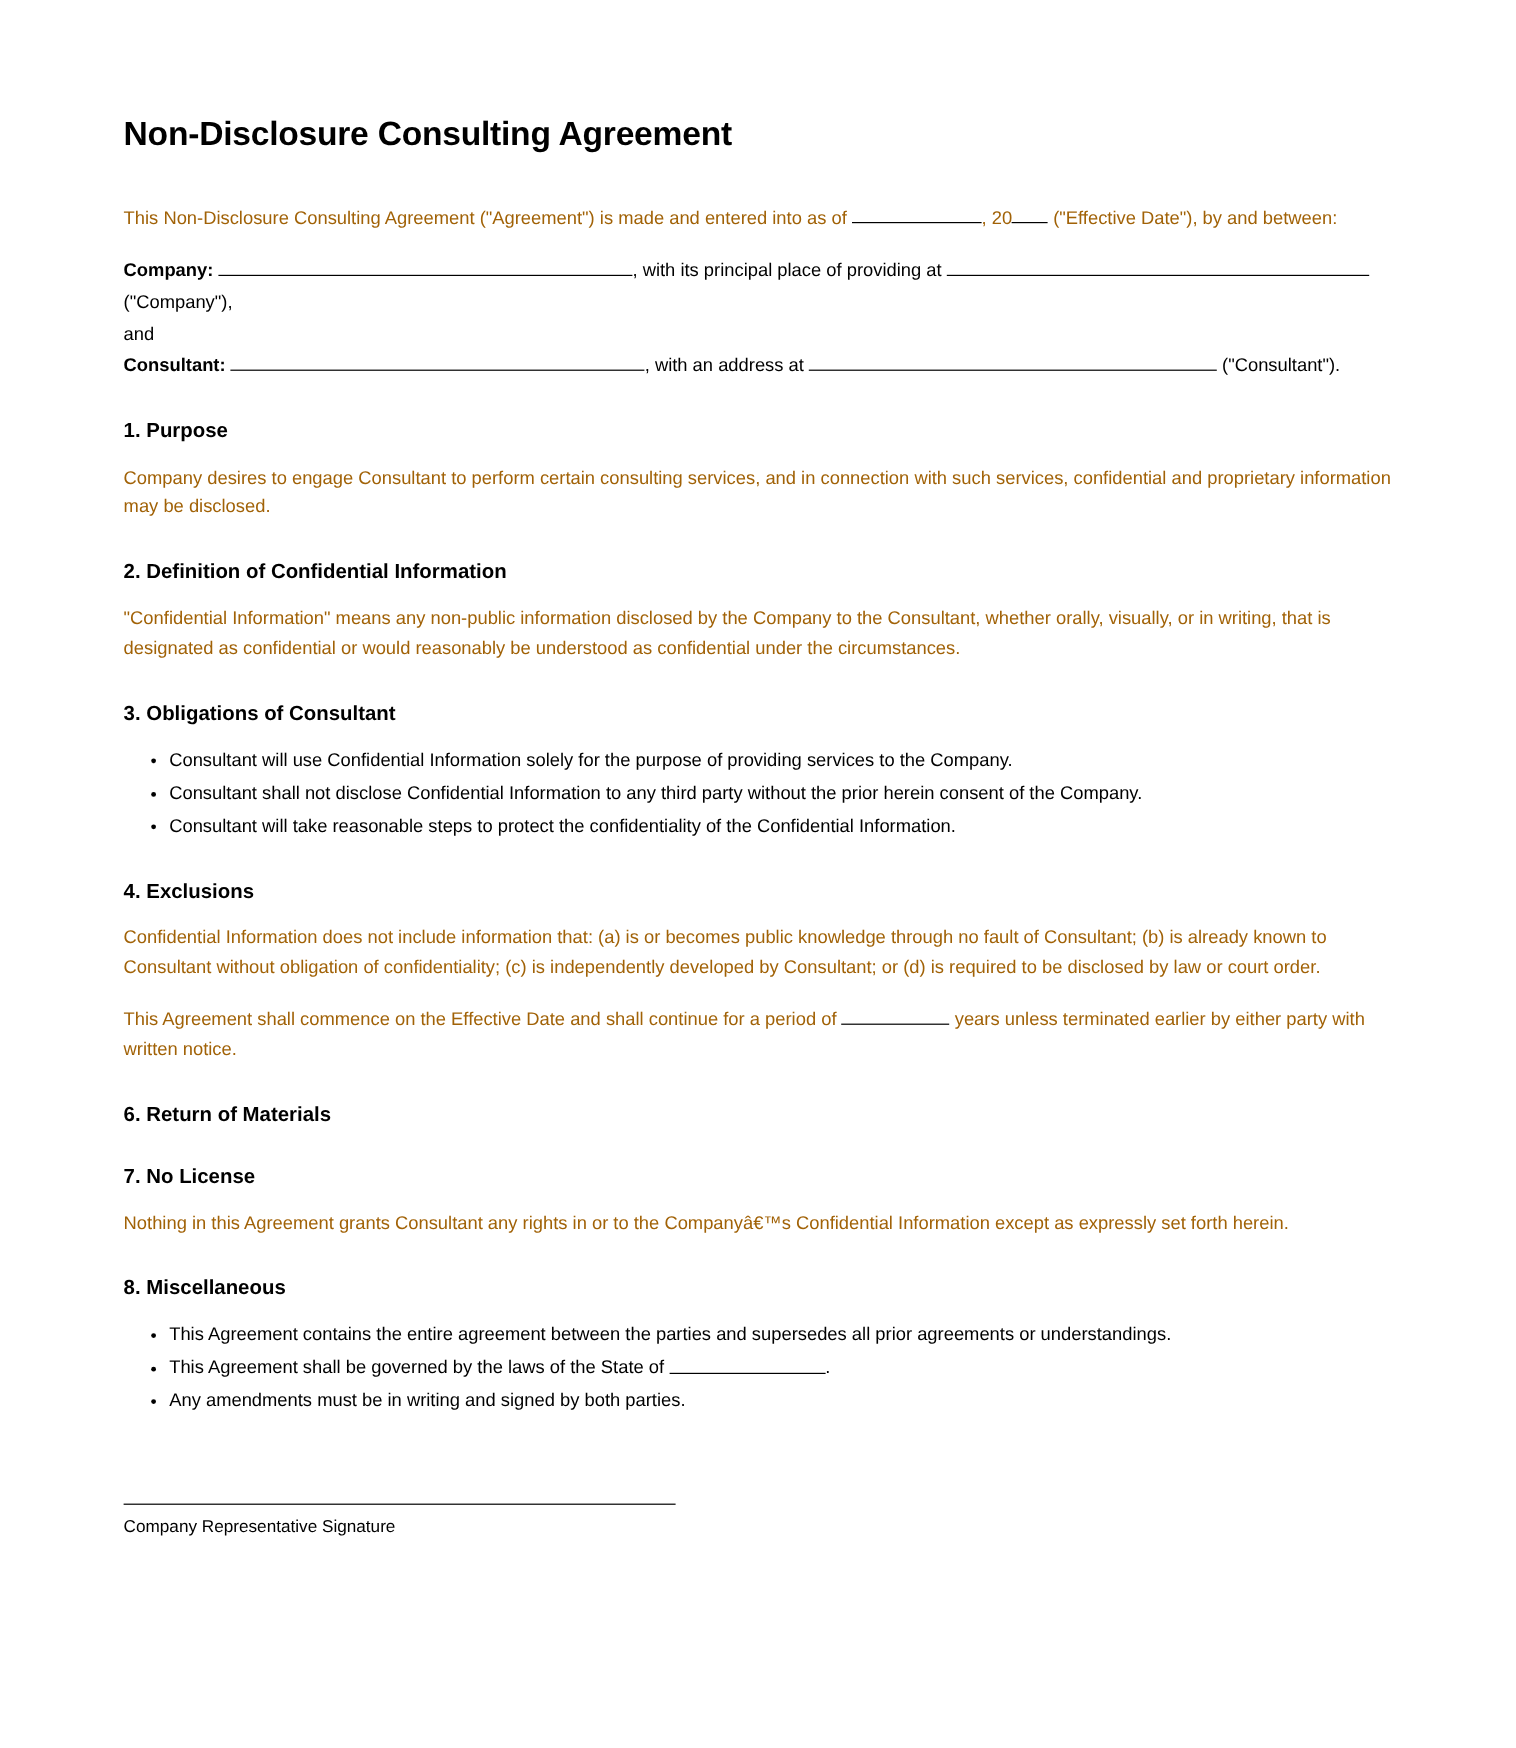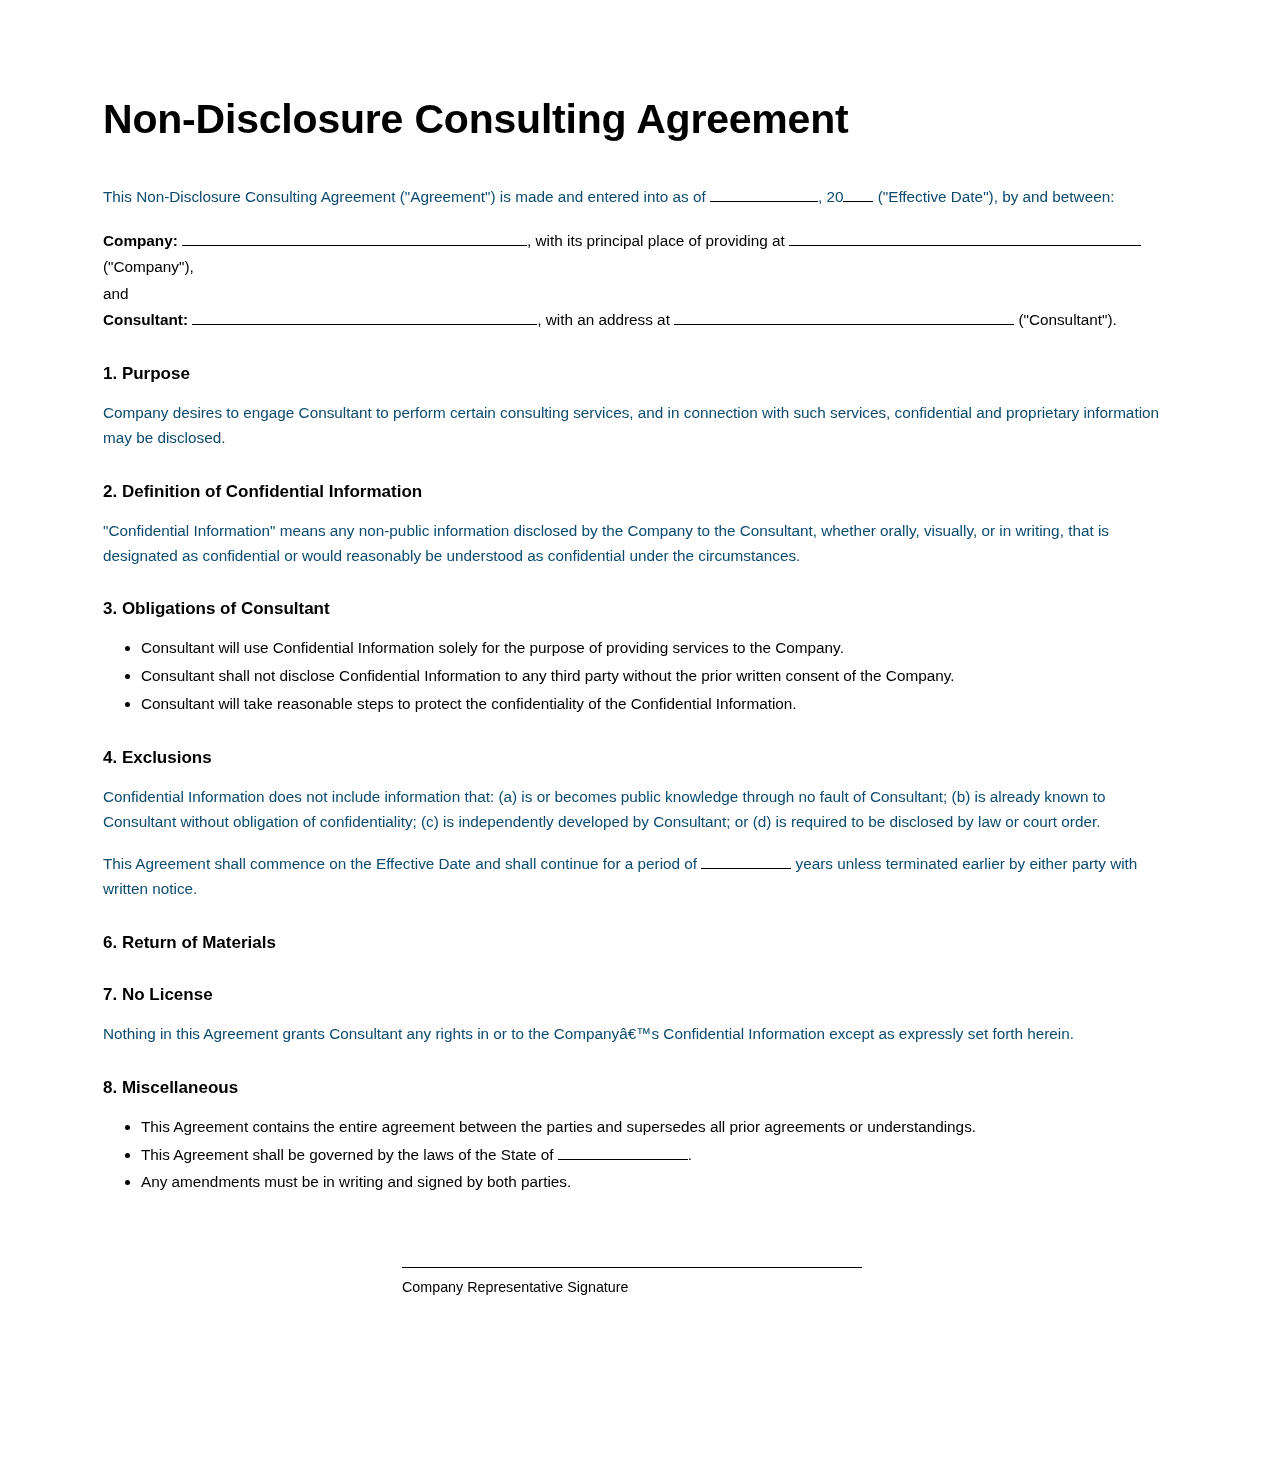--- a/index.html
+++ b/index.html
@@ -14,31 +14,31 @@
     color: #000000;
     -webkit-font-smoothing: antialiased;
   }
   .page {
     width: 1263px;
     min-height: 1457px;
     box-sizing: border-box;
     padding: 96px 102px 40px 103px;
   }
   h1.doc-title {
-    font-size: 41px;
+    font-size: 28px;
     font-weight: bold;
     letter-spacing: -0.2px;
     margin: 0 0 42px 0;
     line-height: 1.15;
   }
   p.para {
     font-size: 15.3px;
     line-height: 1.62;
     margin: 0 0 18px 0;
-    color: #0c4a6e;
+    color: #a16207;
   }
   .intro {
     margin-bottom: 24px;
   }
   .parties {
     font-size: 15.3px;
     line-height: 1.72;
     margin: 0 0 26px 0;
   }
   .parties .label {
@@ -71,21 +71,20 @@
   }
   ul.bullets li {
     font-size: 15.3px;
     line-height: 1.62;
     margin-bottom: 3px;
   }
   .sig-block {
     margin-top: 72px;
     display: flex;
     gap: 104px;
-    justify-content: center;
   }
   .sig-col {
     width: 460px;
   }
   .sig-line {
     border-top: 1px solid #000;
     height: 0;
     margin-bottom: 9px;
   }
   .sig-label {
@@ -125,21 +124,21 @@
 
   <h2 class="section">1. Purpose</h2>
   <p class="para">Company desires to engage Consultant to perform certain consulting services, and in connection with such services, confidential and proprietary information may be disclosed.</p>
 
   <h2 class="section">2. Definition of Confidential Information</h2>
   <p class="para">"Confidential Information" means any non-public information disclosed by the Company to the Consultant, whether orally, visually, or in writing, that is designated as confidential or would reasonably be understood as confidential under the circumstances.</p>
 
   <h2 class="section">3. Obligations of Consultant</h2>
   <ul class="bullets">
     <li>Consultant will use Confidential Information solely for the purpose of providing services to the Company.</li>
-    <li>Consultant shall not disclose Confidential Information to any third party without the prior written consent of the Company.</li>
+    <li>Consultant shall not disclose Confidential Information to any third party without the prior herein consent of the Company.</li>
     <li>Consultant will take reasonable steps to protect the confidentiality of the Confidential Information.</li>
   </ul>
 
   <h2 class="section">4. Exclusions</h2>
   <p class="para">Confidential Information does not include information that: (a) is or becomes public knowledge through no fault of Consultant; (b) is already known to Consultant without obligation of confidentiality; (c) is independently developed by Consultant; or (d) is required to be disclosed by law or court order.</p>
 
   <p class="para">
     <span>This Agreement shall commence on the Effective Date and shall continue for a period of</span>
     <span class="blank b-years"></span>
     <span>years unless terminated earlier by either party with written notice.</span>

